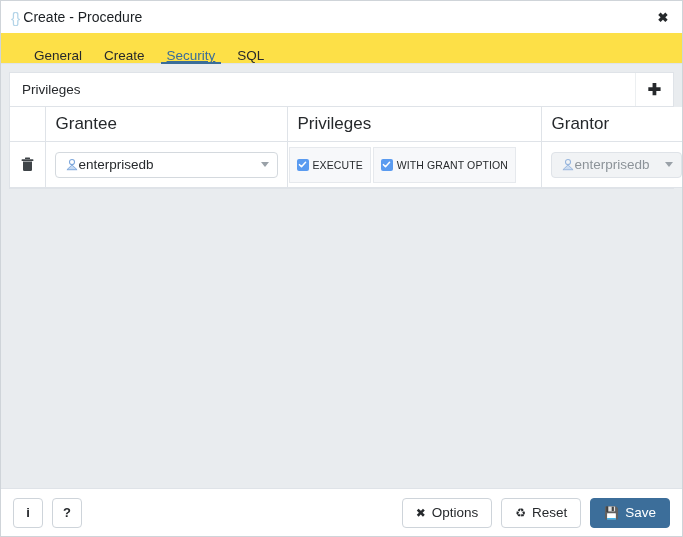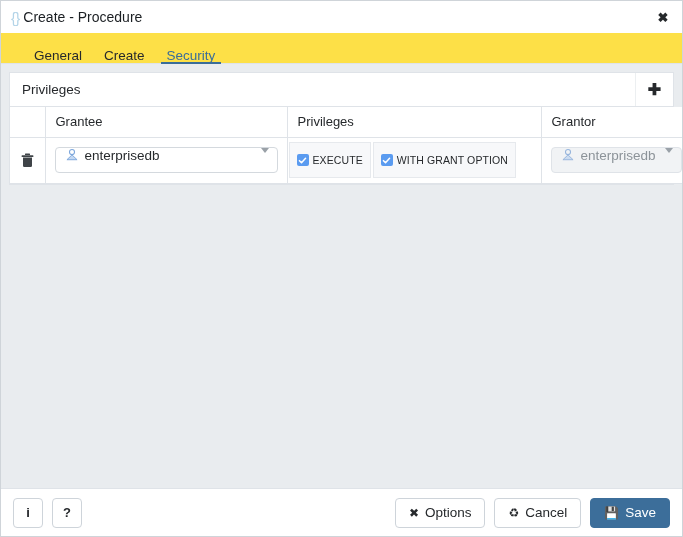--- a/index.html
+++ b/index.html
@@ -80,21 +80,21 @@
     align-items: center;
     padding: 0 11px;
     font-size: 13.5px;
     color: #26292c;
     cursor: pointer;
     white-space: nowrap;
     background: transparent;
     border: none;
     font-family: "Liberation Sans", sans-serif;
   }
-  .tab.active { color: #3a6d99; }
+  .tab.active { color: #3a6d99; text-decoration: underline; }
   .tab.active::after {
     content: "";
     position: absolute;
     left: 5px; right: 5px; bottom: -1px;
     height: 2px;
     background: #3a6d99;
   }
 
   
   .body {
@@ -138,21 +138,21 @@
     line-height: 1;
   }
 
   
   table.grid {
     width: 100%;
     border-collapse: collapse;
     table-layout: fixed;
   }
   table.grid th {
-    font-size: 13px;
+    font-size: 17px;
     font-weight: 400;
     color: #26292c;
     text-align: left;
     padding: 7px 10px;
     background: #ffffff;
     border-bottom: 1px solid #dfe3e8;
     border-right: 1px solid #dfe3e8;
     height: 30px;
   }
   table.grid th:last-child { border-right: none; }
@@ -186,27 +186,26 @@
     height: 24px;
   }
 
   td.cell-grantee { padding: 0 9px; }
   td.cell-privs   { padding: 0; background: #eef0f3; }
   td.cell-grantor { padding: 0 9px; background: #eef0f3; }
 
   
   .select-ctl {
     display: flex;
-    align-items: flex-start;
+    align-items: center;
     height: 26px;
     border: 1px solid #d4d9de;
     border-radius: 4px;
     background: #ffffff;
     padding: 0 8px 0 9px;
-    gap: 6px;
   }
   .select-ctl.disabled {
     background: #f1f3f5;
     border-color: #dfe3e8;
   }
   .select-value {
     flex: 1 1 auto;
     font-size: 13.5px;
     color: #26292c;
     white-space: nowrap;
@@ -307,20 +306,21 @@
   <div class="titlebar">
     <span class="title-icon">{ }</span>
     <span class="title-text">Create - Procedure</span>
     <button class="close-btn">✖</button>
   </div>
 
   <div class="tabbar">
     <button class="tab">General</button>
     <button class="tab">Create</button>
     <button class="tab active">Security</button>
+    <button class="tab">SQL</button>
   </div>
 
   <div class="body">
     <div class="panel">
 
       <div class="panel-header">
         <span class="panel-title">Privileges</span>
         <button class="add-btn">✚</button>
       </div>
 
@@ -404,21 +404,21 @@
       <button class="btn btn-square">i</button>
       <button class="btn btn-square">?</button>
     </div>
     <div class="footer-right">
       <button class="btn">
         <span class="btn-icon">✖</span>
         <span>Options</span>
       </button>
       <button class="btn">
         <span class="btn-icon">♻</span>
-        <span>Cancel</span>
+        <span>Reset</span>
       </button>
       <button class="btn btn-primary">
         <span class="btn-icon">💾</span>
         <span>Save</span>
       </button>
     </div>
   </div>
 
 </div>
 

